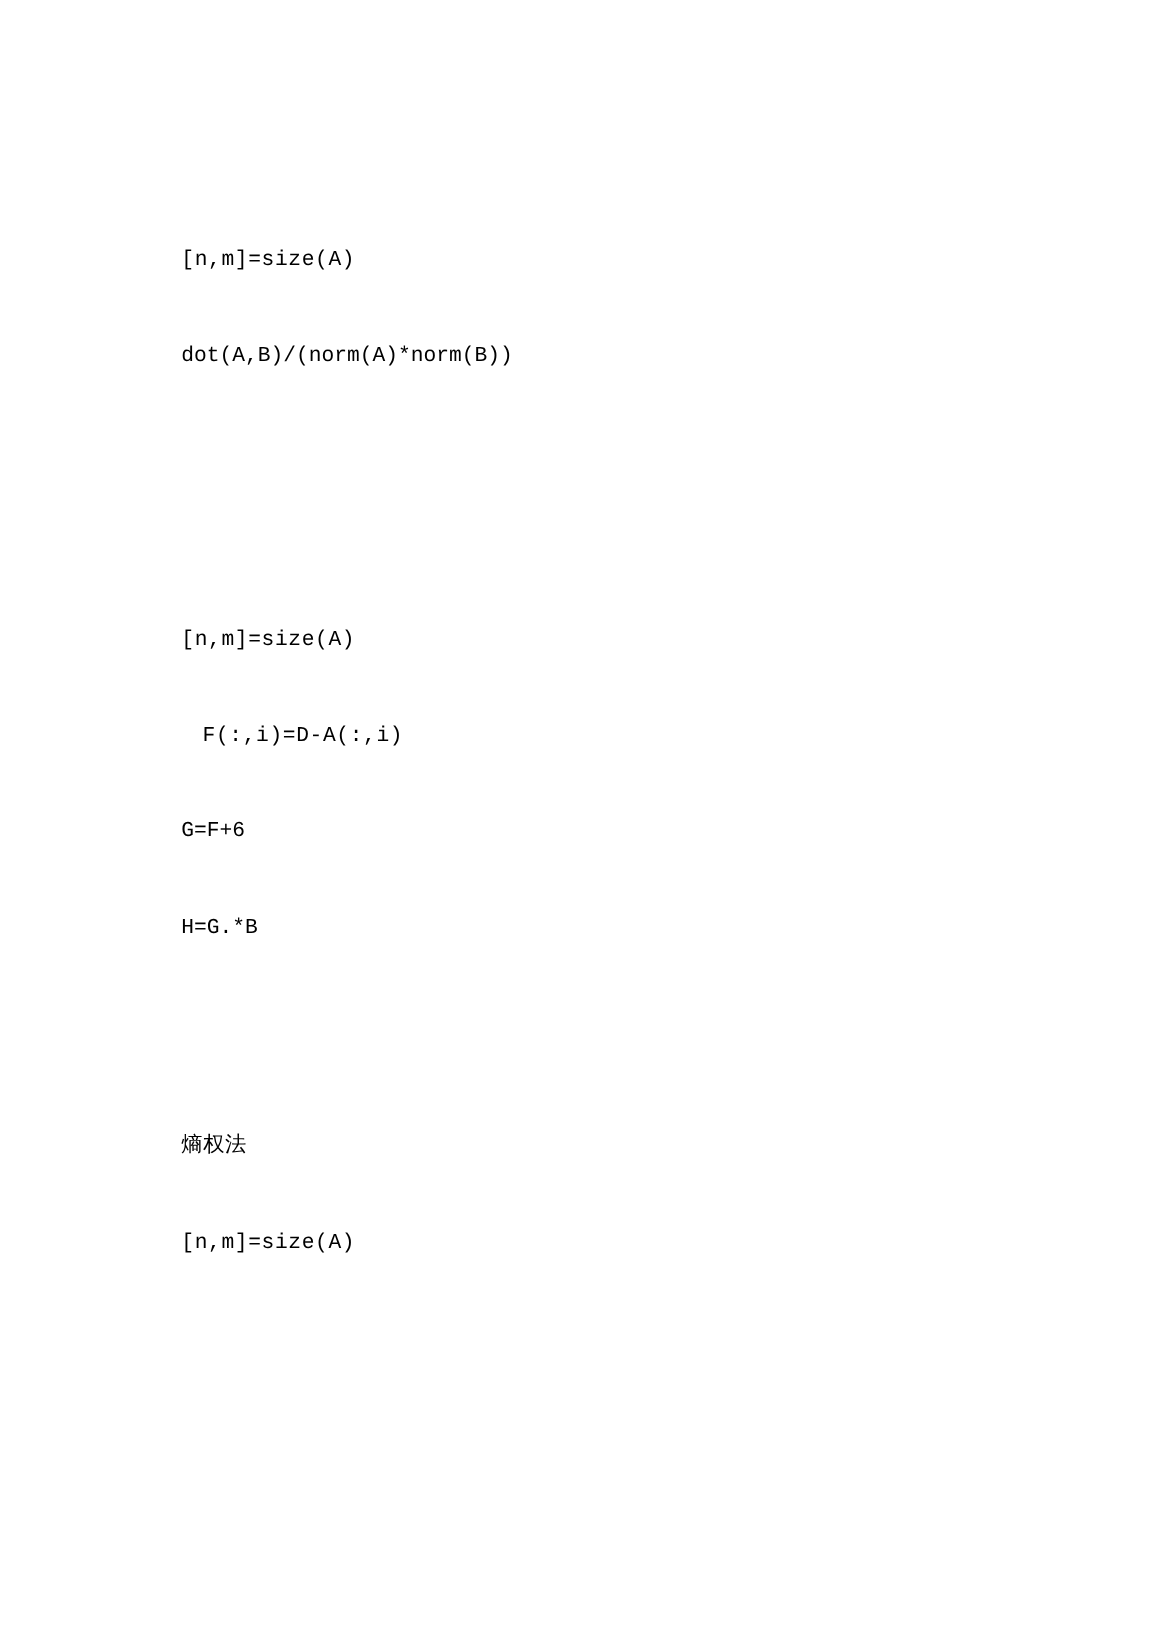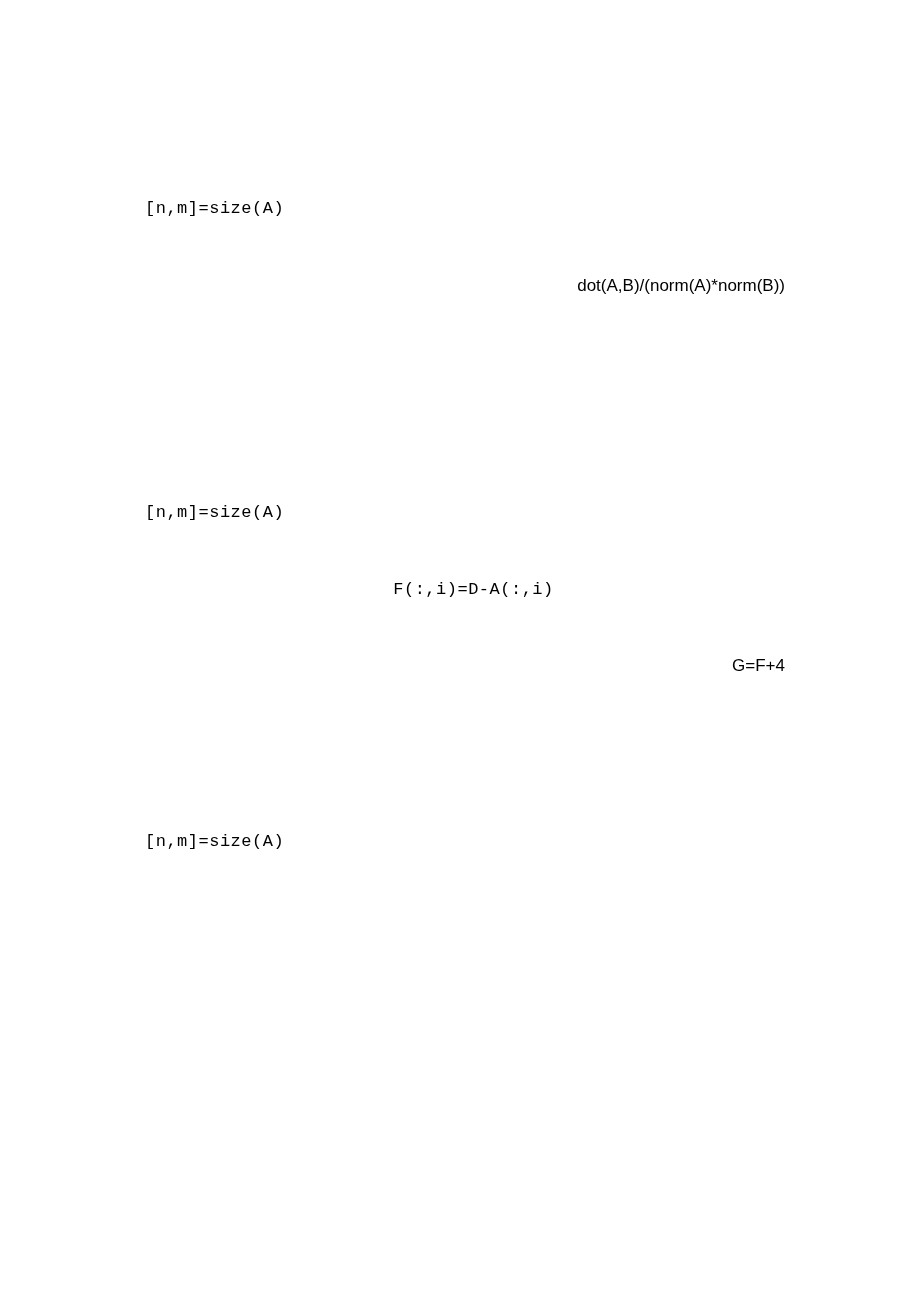--- a/index.html
+++ b/index.html
@@ -15,56 +15,57 @@
   .page {
     padding: 145px 0 0 145px;
     width: 640px;
   }
   .code-block {
     white-space: pre;
     font-family: "SimSun", "宋体", "Courier New", monospace;
     letter-spacing: 0.5px;
   }
   .roman {
-    font-family: Liberation Sans, sans-serif;
+    font-family: Liberation Mono, monospace;
     letter-spacing: 0;
-    text-align: right;
   }
   .gap-large {
     height: 100px;
   }
   .gap-medium {
     height: 48px;
   }
   .line {
     min-height: 25px;
   }
-  .indent1 { padding-left: 17px; text-align: center; }
+  .indent1 { padding-left: 17px; }
 </style>
 </head>
 <body>
 
 <div class="page">
 
   <div class="code-block">
     <div class="line">[n,m]=size(A)</div>
     <div class="line roman">dot(A,B)/(norm(A)*norm(B))</div>
   </div>
 
   <div class="gap-large"></div>
 
   <div class="code-block">
     <div class="line">[n,m]=size(A)</div>
     <div class="line indent1">F(:,i)=D-A(:,i)</div>
-    <div class="line roman">G=F+4</div>
+    <div class="line roman">G=F+6</div>
+    <div class="line roman">H=G.*B</div>
   </div>
 
   <div class="gap-medium"></div>
 
   <div class="code-block">
+    <div class="line">熵权法</div>
     <div class="line">[n,m]=size(A)</div>
     
     
     
     
     
     
     
     
     

